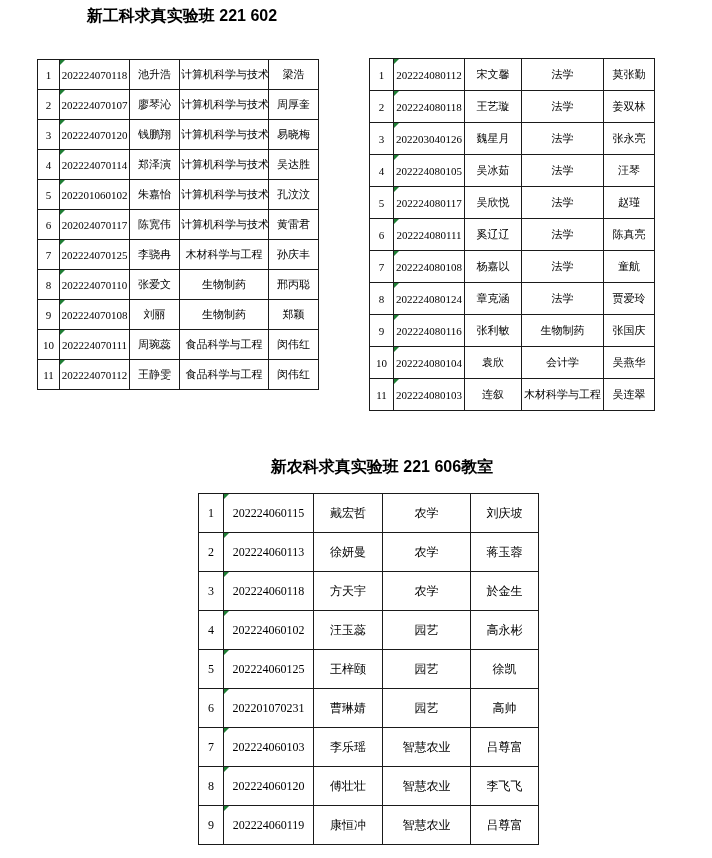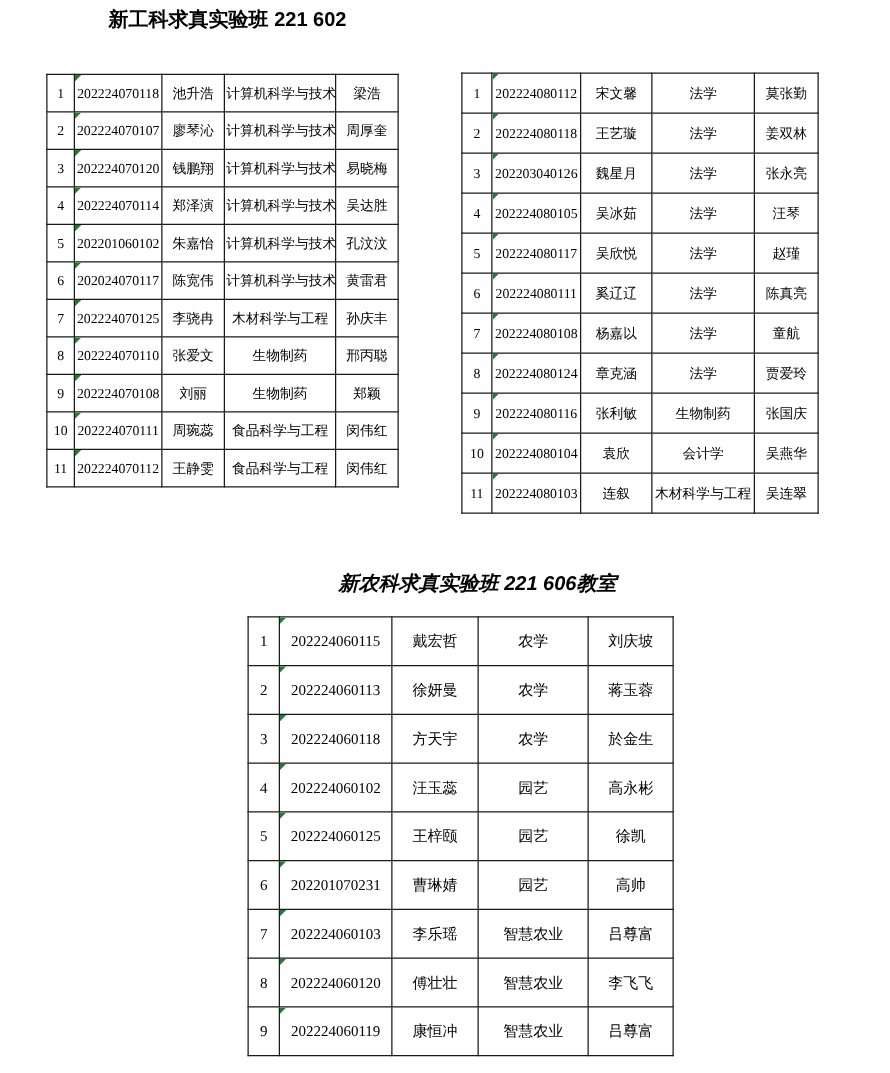--- a/index.html
+++ b/index.html
@@ -21,21 +21,21 @@
     text-align: center;
     font-family: "Liberation Sans", "DejaVu Sans", sans-serif;
     font-weight: bold;
     font-size: 16px;
     color: #000000;
     white-space: pre;
     padding-left: 12px;
   }
   #title-1 { top: 6px;  left: 0px;   width: 340px; }
   #title-2 { top: 6px;  left: 360px; width: 300px; }
-  #title-3 { top: 457px; left: 100px; width: 540px; font-style: italic; }
+  #title-3 { top: 457px; left: 100px; width: 540px; }
 
   table.roster {
     position: absolute;
     border-collapse: collapse;
     table-layout: fixed;
     background: #ffffff;
   }
   table.roster td {
     border: 1px solid #1a1a1a;
     text-align: center;

